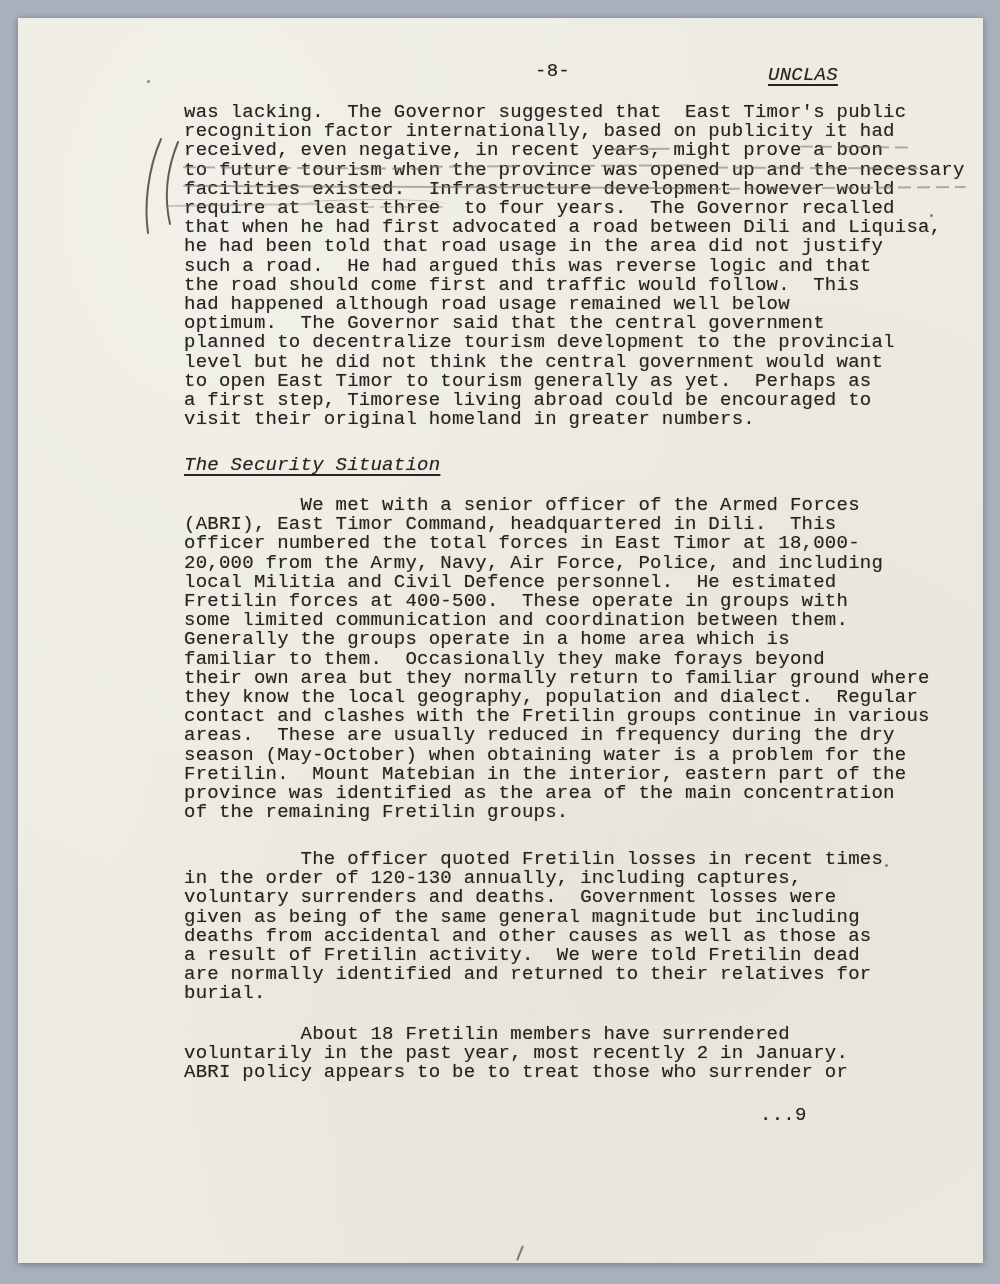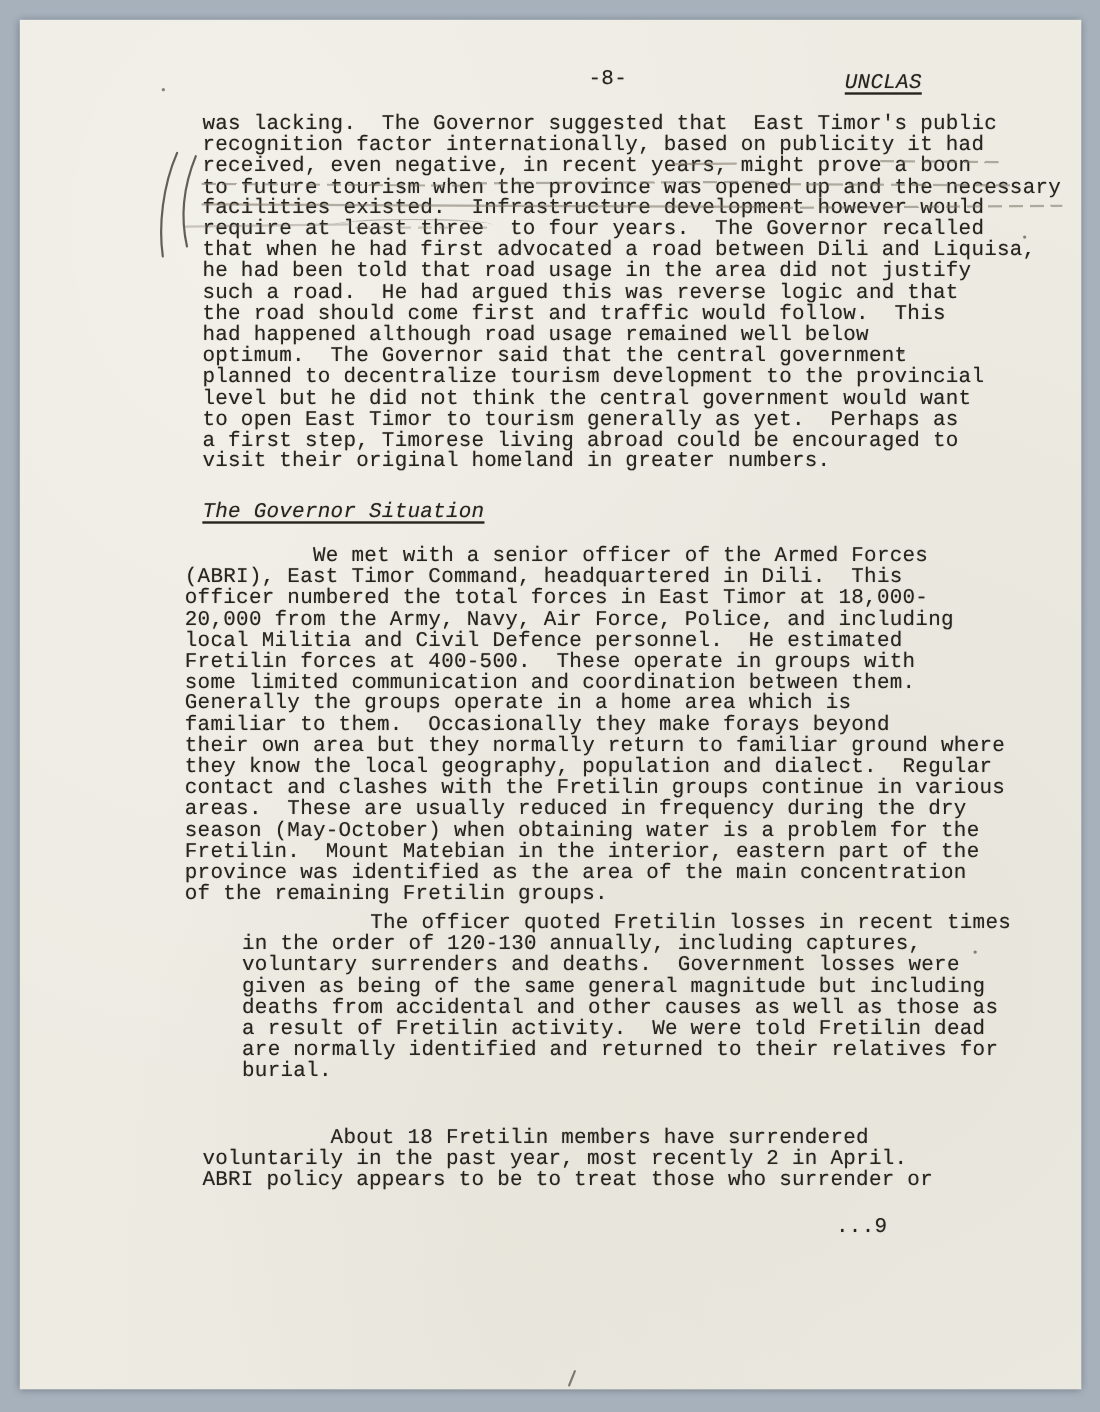--- a/index.html
+++ b/index.html
@@ -53,51 +53,51 @@
 such a road.  He had argued this was reverse logic and that
 the road should come first and traffic would follow.  This
 had happened although road usage remained well below
 optimum.  The Governor said that the central government
 planned to decentralize tourism development to the provincial
 level but he did not think the central government would want
 to open East Timor to tourism generally as yet.  Perhaps as
 a first step, Timorese living abroad could be encouraged to
 visit their original homeland in greater numbers.</pre>
 
-  <div class="type uline" style="left:166px;top:438px;">The Governor Situation</div>
+  <div class="type uline" style="left:166px;top:438px;">The Security Situation</div>
 
-  <pre class="type" style="left:150px;top:478px;">          We met with a senior officer of the Armed Forces
+  <pre class="type" style="left:166px;top:478px;">          We met with a senior officer of the Armed Forces
 (ABRI), East Timor Command, headquartered in Dili.  This
 officer numbered the total forces in East Timor at 18,000-
 20,000 from the Army, Navy, Air Force, Police, and including
 local Militia and Civil Defence personnel.  He estimated
 Fretilin forces at 400-500.  These operate in groups with
 some limited communication and coordination between them.
 Generally the groups operate in a home area which is
 familiar to them.  Occasionally they make forays beyond
 their own area but they normally return to familiar ground where
 they know the local geography, population and dialect.  Regular
 contact and clashes with the Fretilin groups continue in various
 areas.  These are usually reduced in frequency during the dry
 season (May-October) when obtaining water is a problem for the
 Fretilin.  Mount Matebian in the interior, eastern part of the
 province was identified as the area of the main concentration
 of the remaining Fretilin groups.</pre>
 
-  <pre class="type" style="left:166px;top:812px;margin-left:36px;">          The officer quoted Fretilin losses in recent times
+  <pre class="type" style="left:166px;top:832px;">          The officer quoted Fretilin losses in recent times
 in the order of 120-130 annually, including captures,
 voluntary surrenders and deaths.  Government losses were
 given as being of the same general magnitude but including
 deaths from accidental and other causes as well as those as
 a result of Fretilin activity.  We were told Fretilin dead
 are normally identified and returned to their relatives for
 burial.</pre>
 
   <pre class="type" style="left:166px;top:1007px;">          About 18 Fretilin members have surrendered
-voluntarily in the past year, most recently 2 in April.
+voluntarily in the past year, most recently 2 in January.
 ABRI policy appears to be to treat those who surrender or</pre>
 
   <div class="type" style="left:742px;top:1088px;">...9</div>
 
   <svg class="margin-mark" style="left:120px;top:115px;" width="60" height="110" viewBox="0 0 60 110">
     <path d="M 23 6 C 10 36, 6 72, 10 100" fill="none" stroke="#3f3a34" stroke-width="2" stroke-linecap="round" opacity="0.8"></path>
     <path d="M 40 9 C 29 36, 26 65, 32 91" fill="none" stroke="#3f3a34" stroke-width="2" stroke-linecap="round" opacity="0.8"></path>
   </svg>
 
   <div class="pencil" style="left:594px;top:130px;width:58px;transform:rotate(-.6deg);"></div>

